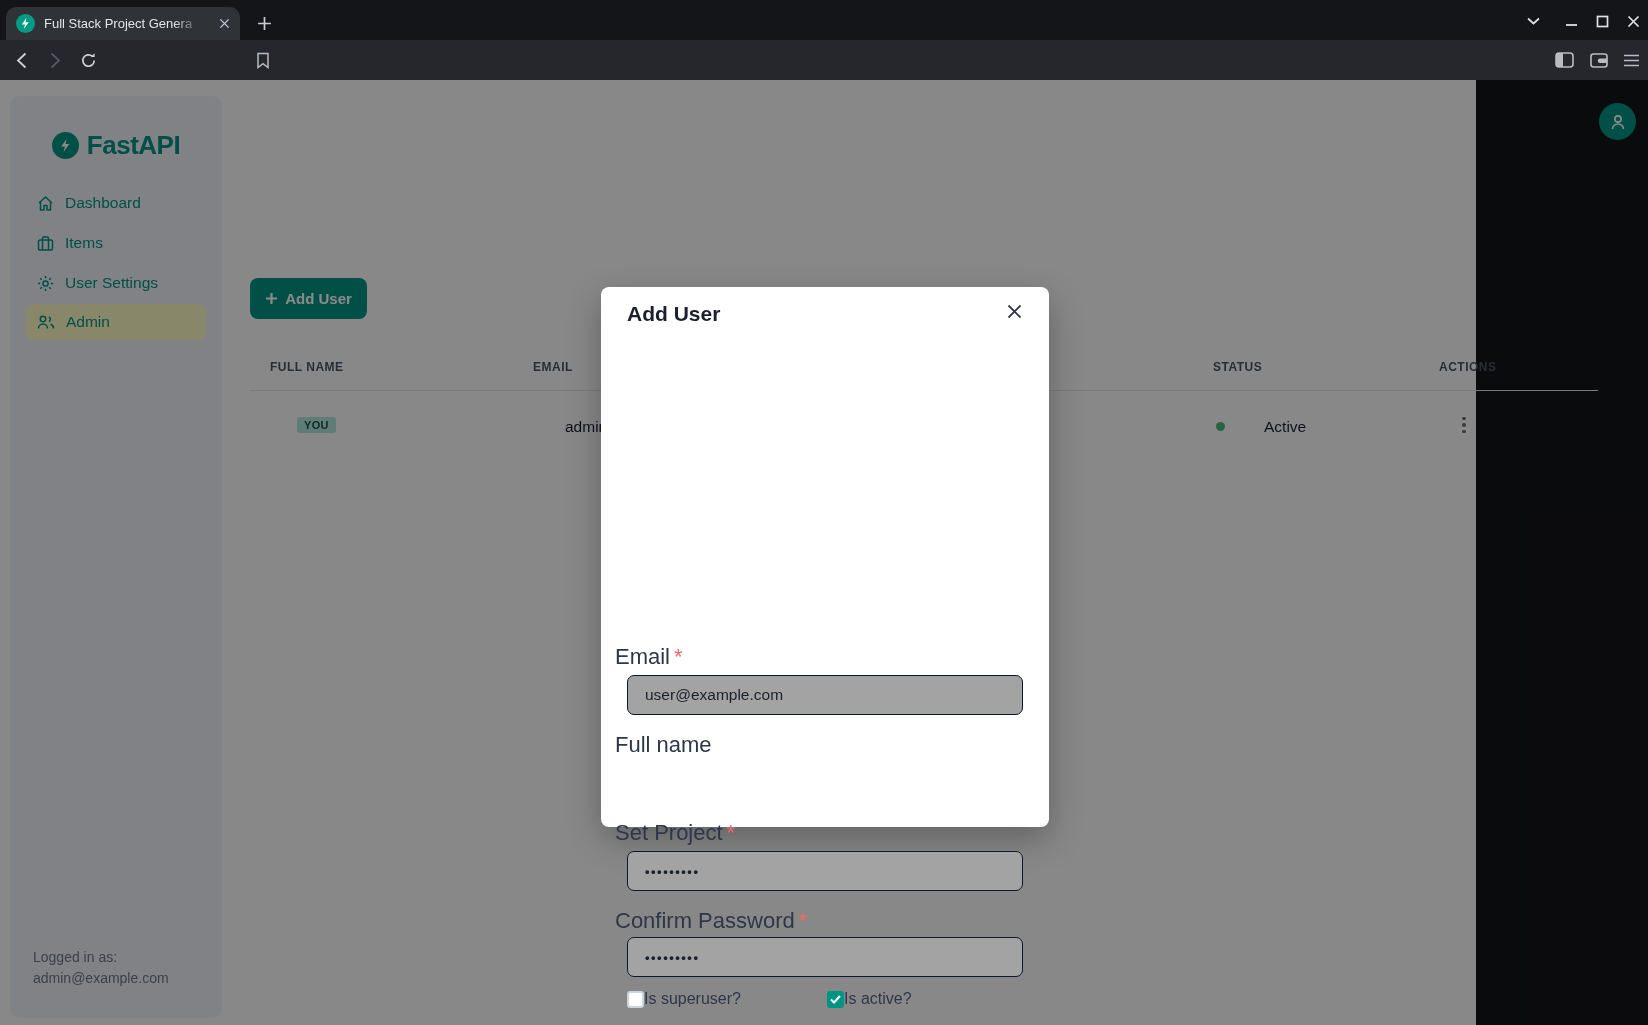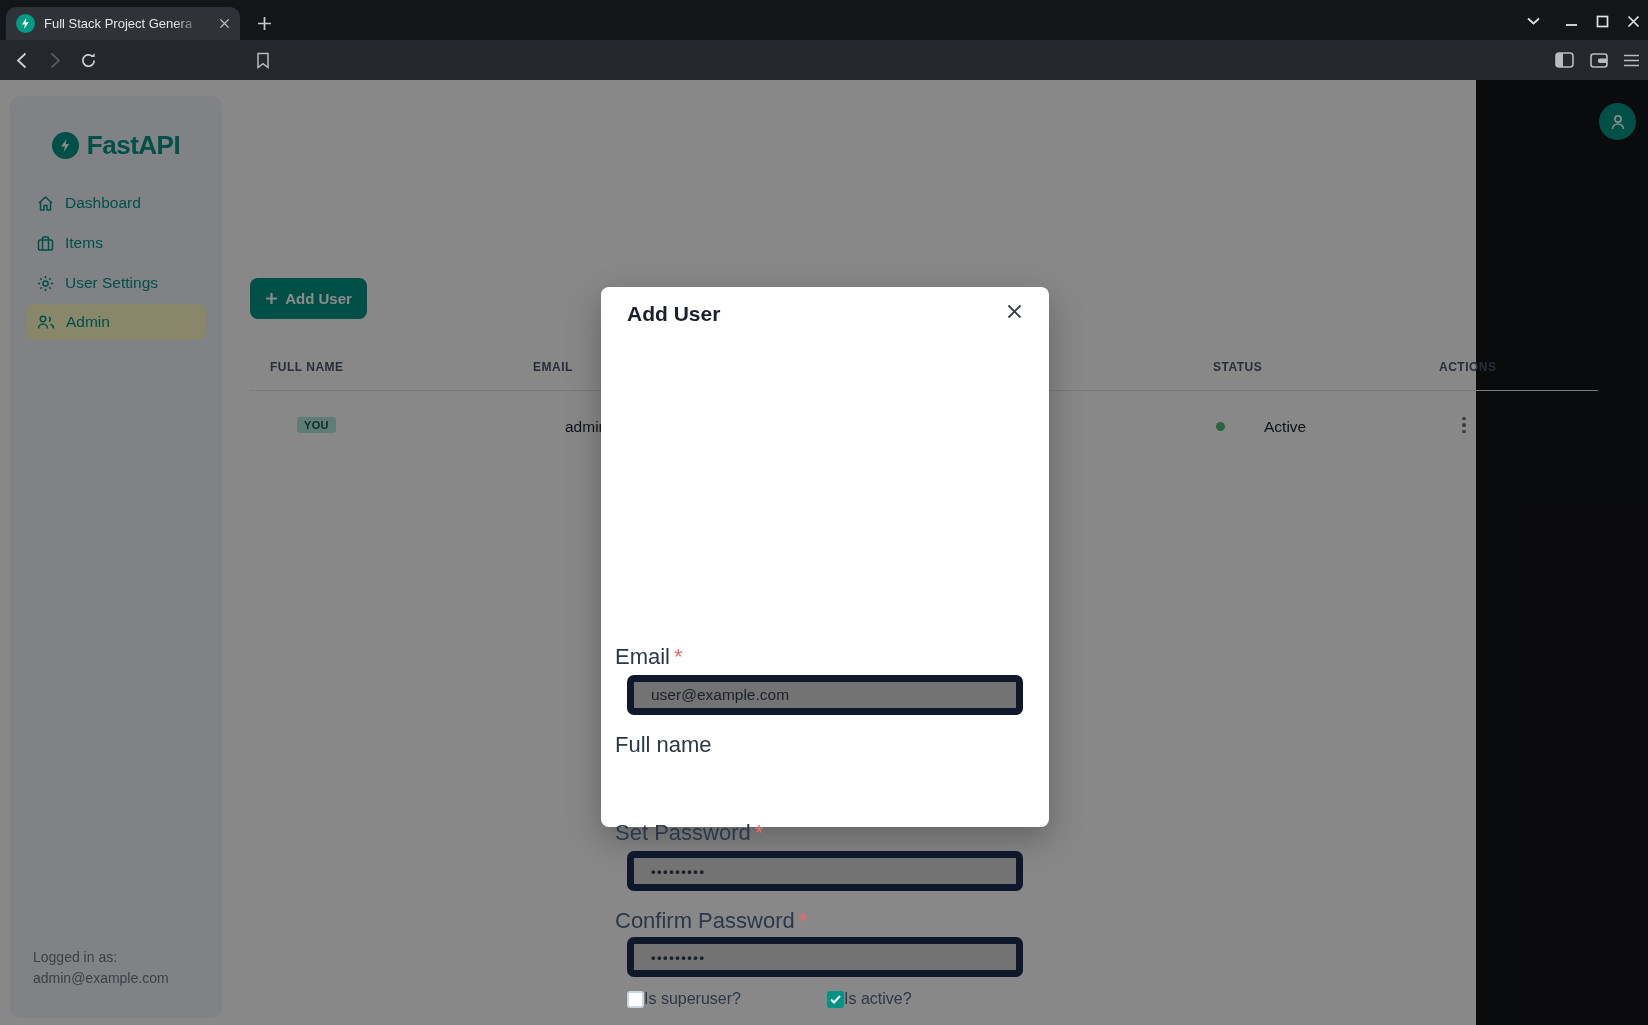--- a/index.html
+++ b/index.html
@@ -71,22 +71,22 @@
 
   
   #overlay { left:0; top:80px; width:1648px; height:945px; background:rgba(0,0,0,0.46); }
   #modal { left:601px; top:287px; width:448px; height:540px; background:#fff; border-radius:8px;
     box-shadow:0 12px 34px rgba(0,0,0,0.28); }
   #modal-title { left:26px; top:15px; font-size:21px; font-weight:700; color:#1A202C; }
   #modal-close { left:398px; top:9px; width:30px; height:30px; background:none; border:none;
     display:flex; align-items:center; justify-content:center; cursor:pointer; border-radius:6px; }
   .flabel { left:14px; font-size:22px; font-weight:500; color:#2D3748; }
   .req { color:#F06A6A; margin-left:4px; }
-  .finput { left:26px; width:396px; height:40px; border:7px solid #0f172a; border-radius:7px;
-    padding:0 17px; font-size:15.5px; color:#1A202C; font-family:inherit; background:#737373; outline:none; }
+  .finput { left:26px; width:396px; height:40px; border:1px solid #0f172a; border-radius:7px;
+    padding:0 17px; font-size:15.5px; color:#1A202C; font-family:inherit; background:#a3a3a3; outline:none; }
   .pw { font-size:13px; font-weight:700; letter-spacing:1.5px; }
   .cb-row { top:703px; display:flex; align-items:center; gap:0; }
   .cbox { width:17px; height:17px; border:2px solid #CBD5E0; border-radius:3px; background:#fff;
     display:flex; align-items:center; justify-content:center; cursor:pointer; flex:0 0 auto; }
   .cbox.checked { background:#009485; border-color:#009485; }
   .cbox svg { display:none; }
   .cbox.checked svg { display:block; }
   .cb-label { font-size:16px; color:#2D3748; }
 
   svg { display:block; }
@@ -306,21 +306,21 @@
       <svg width="15" height="15" viewBox="0 0 15 15">
           <path d="M1.5 1.5 L13.5 13.5 M13.5 1.5 L1.5 13.5" stroke="#333A47" stroke-width="1.8"></path>
         </svg>
     </button>
 
     <label class="abs flabel" style="top:357px"><span>Email</span><span class="req">*</span></label>
     <input class="abs finput" style="top: 388px;" value="user@example.com">
 
     <label class="abs flabel" style="top:445px"><span>Full name</span></label>
 
-    <label class="abs flabel" style="top:533px"><span>Set Password</span><span class="req">*</span></label>
+    <label class="abs flabel" style="top:533px"><span>Set Project</span><span class="req">*</span></label>
     <input class="abs finput pw" style="top: 564px;" value="•••••••••">
 
     <label class="abs flabel" style="top:621px"><span>Confirm Password</span><span class="req">*</span></label>
     <input class="abs finput pw" style="top: 650px;" value="•••••••••">
 
     <div class="abs cb-row" style="left:26px">
       <span class="cbox">
         
       </span>
       <span class="cb-label">Is superuser?</span>

